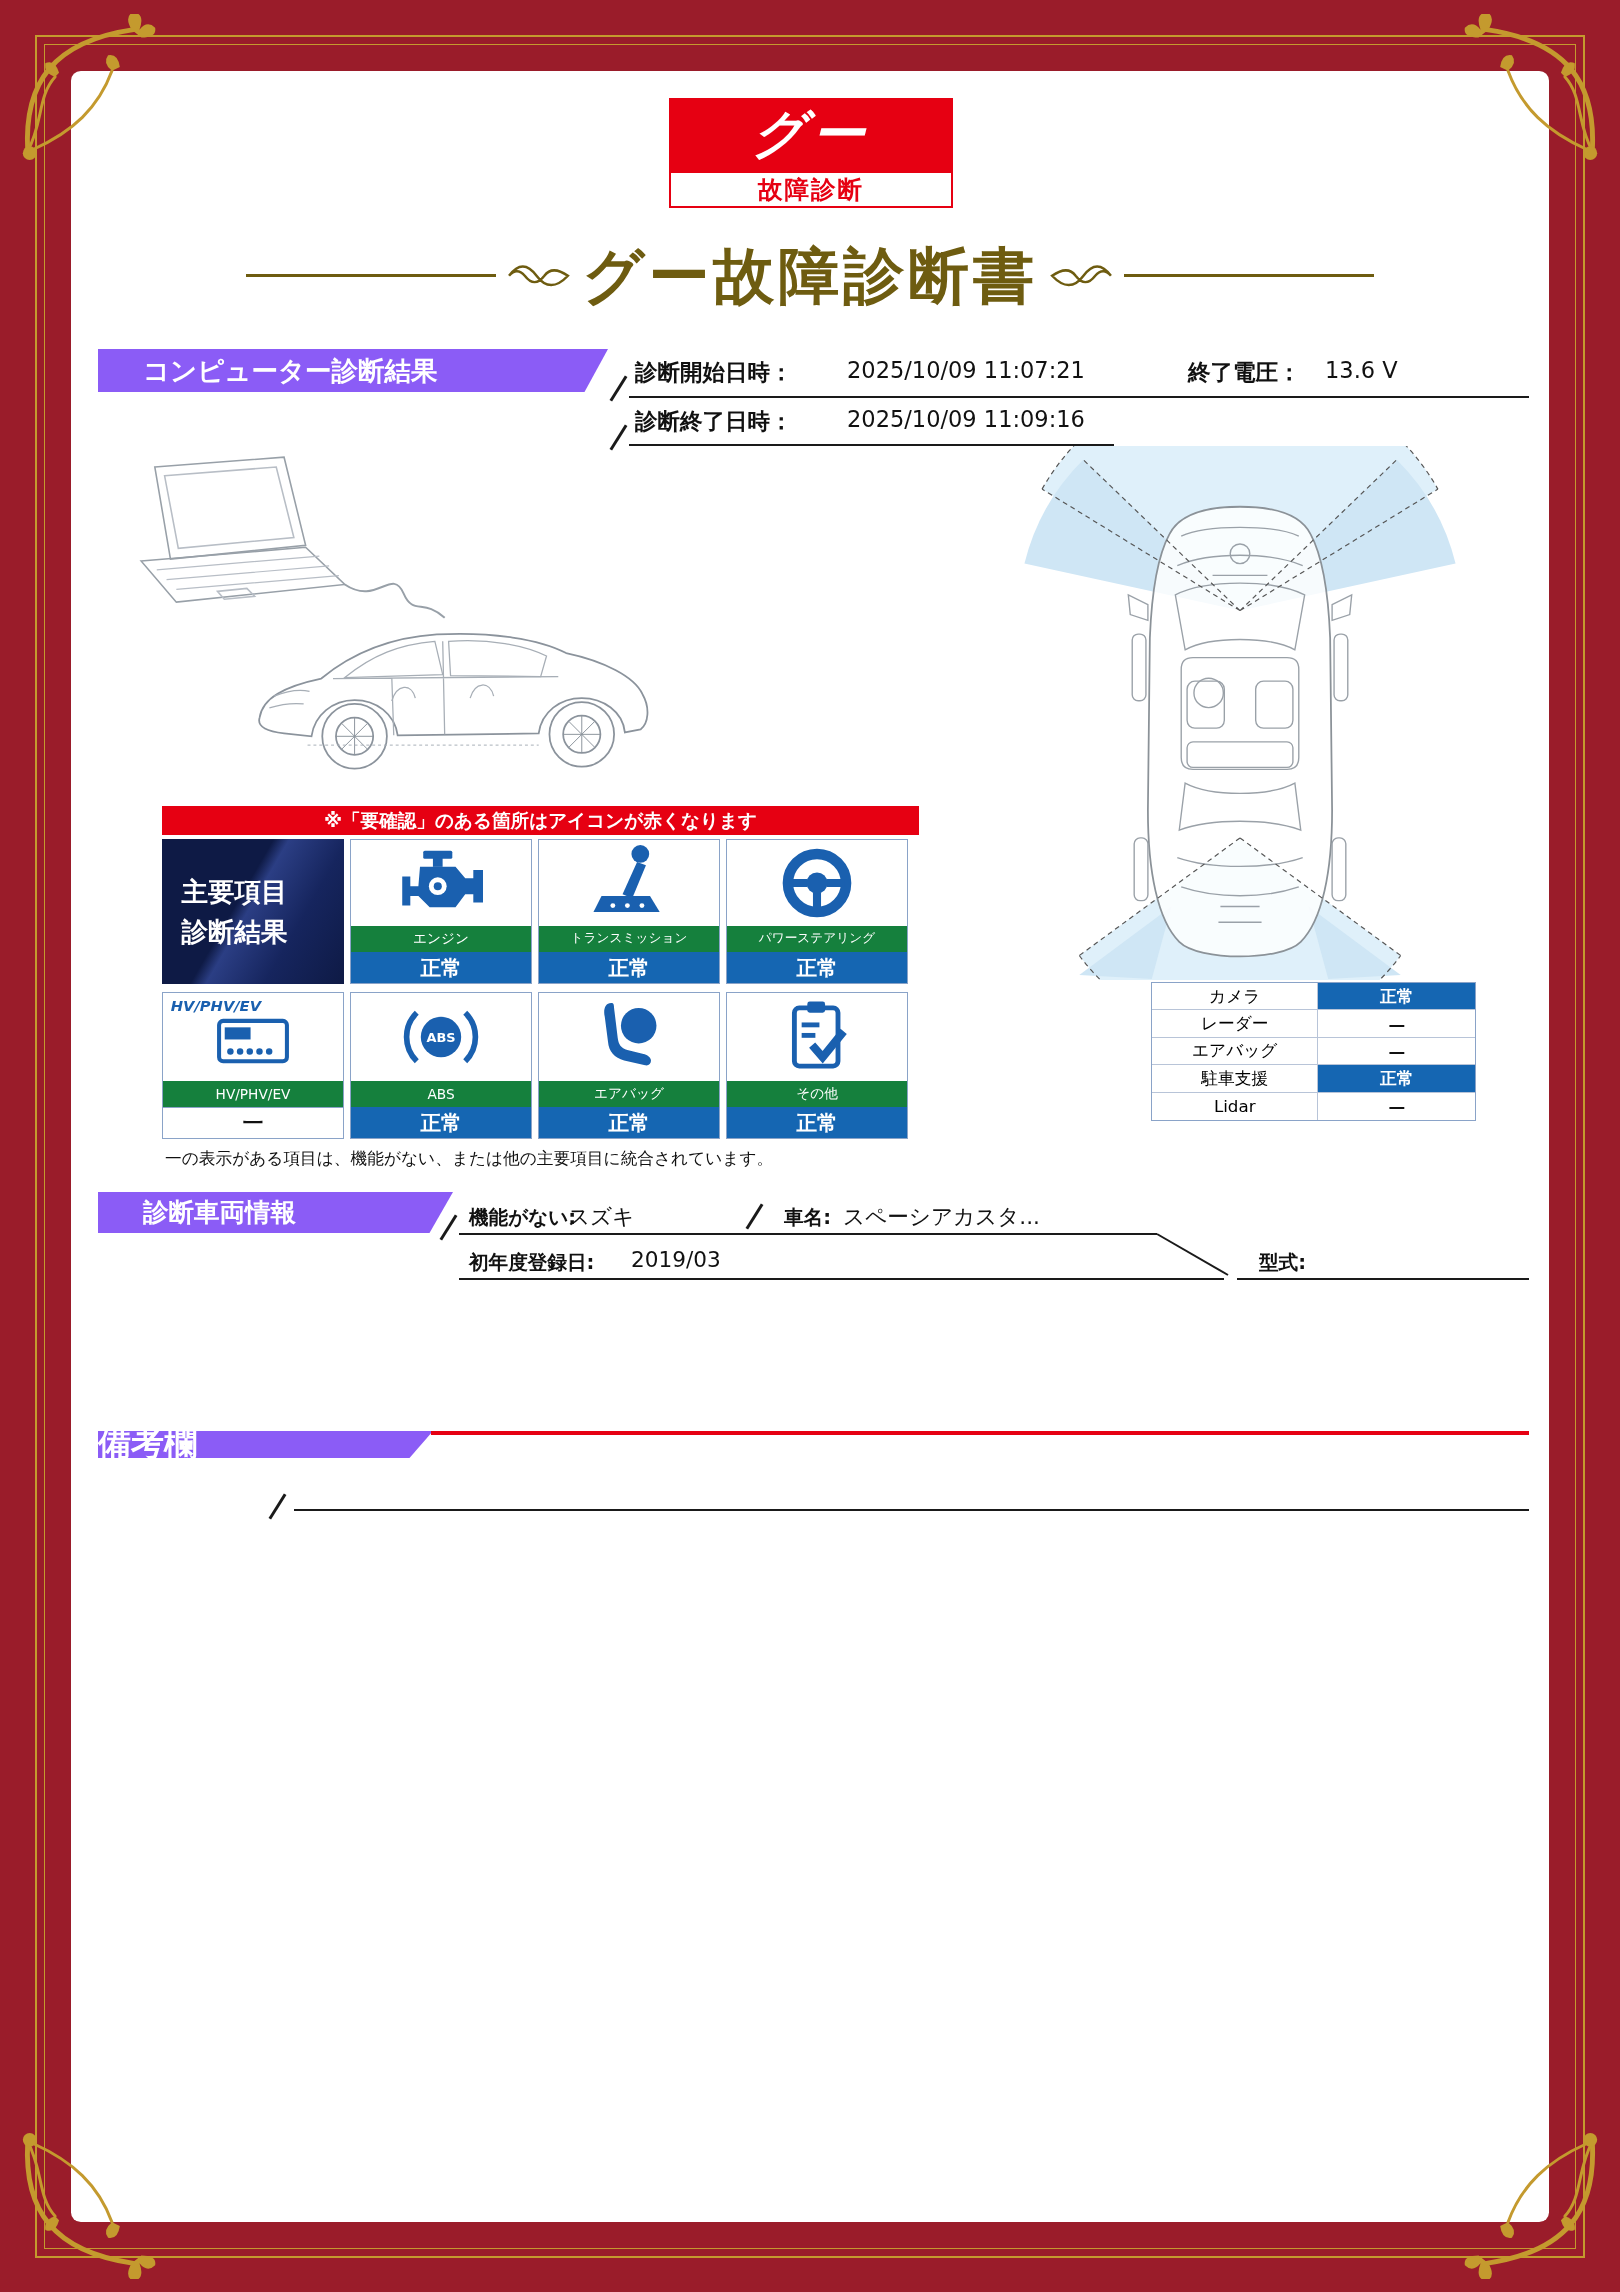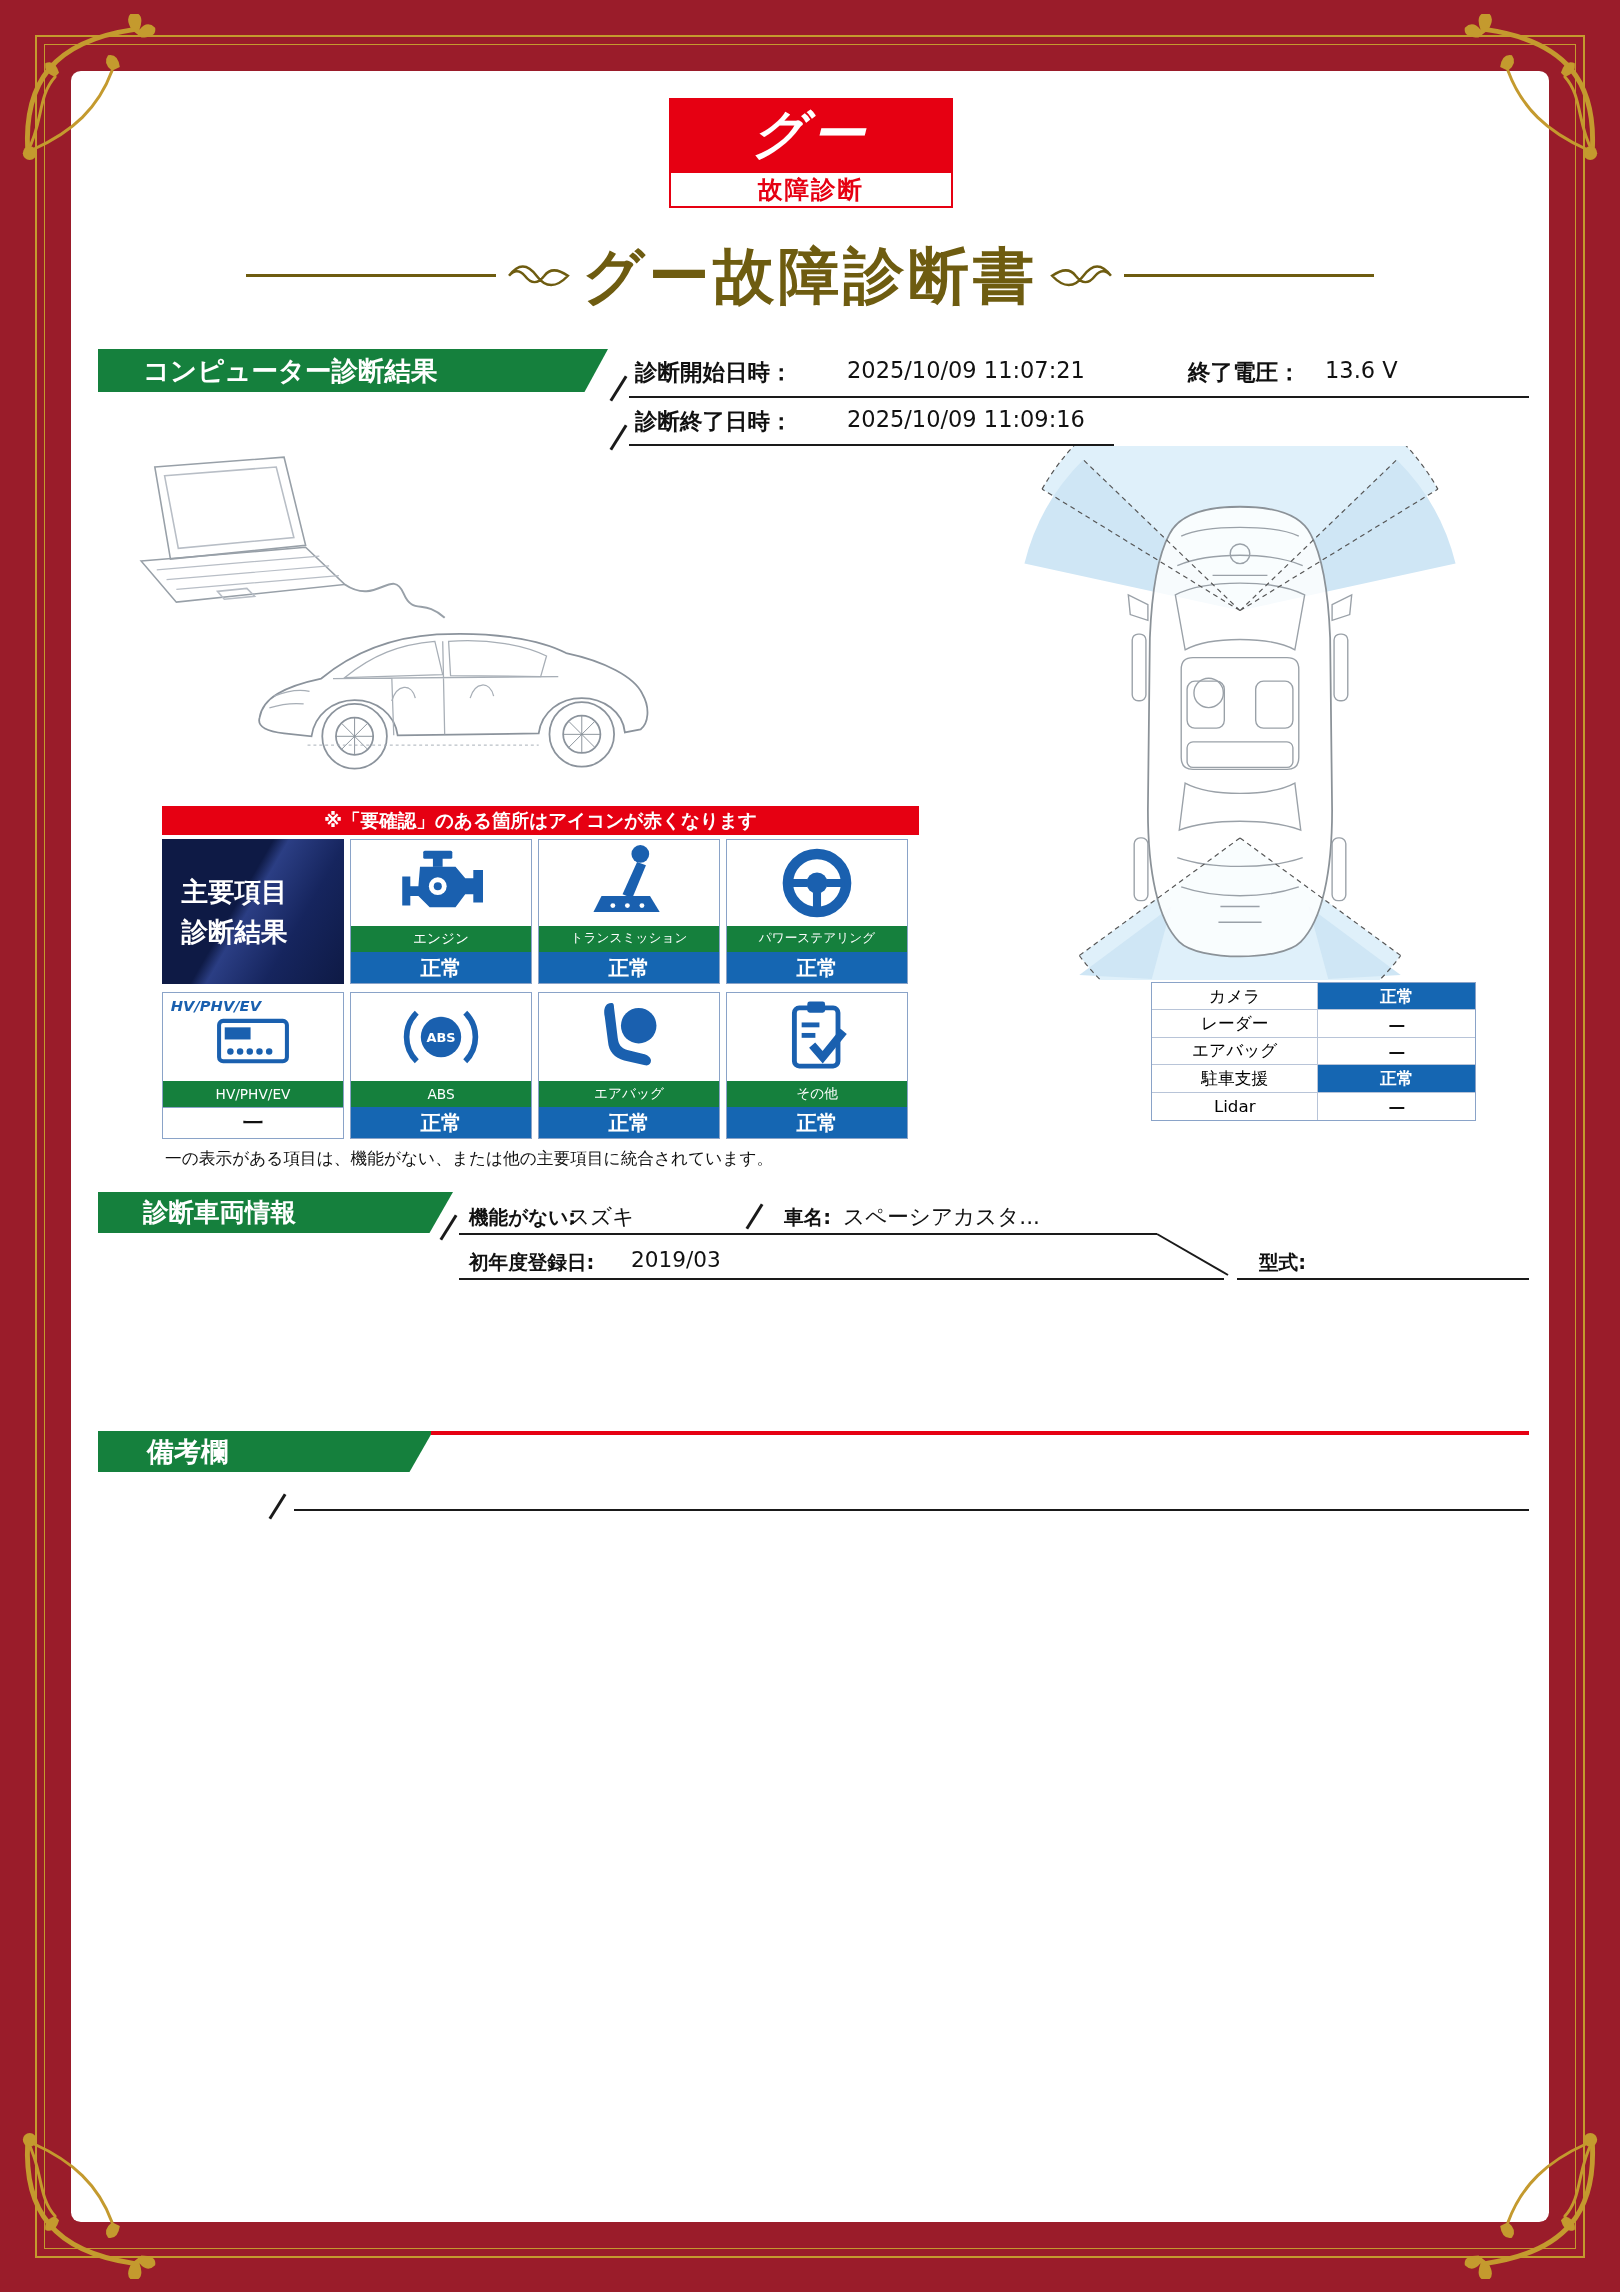--- a/index.html
+++ b/index.html
@@ -20,21 +20,21 @@
               font-size:53px; font-weight:bold; font-style:italic; letter-spacing:5.9px; }
   .logo-bottom { height:37px; background:#fff; border:2.9px solid #e60012; color:#e60012; display:flex; align-items:center;
                  justify-content:center; font-size:24.5px; font-weight:bold; letter-spacing:2px; }
 
   
   .title-row { position:absolute; left:0; top:245px; width:1620px; display:flex; align-items:center; justify-content:center; gap:11.8px; }
   .title-line { width:250px; height:3.9px; background:#6e5c10; }
   .title-text { font-size:61px; font-weight:bold; color:#6e5c10; letter-spacing:3.9px; line-height:1; }
 
   
-  .red-banner { position:absolute; background:#15803d; color:#fff; font-weight:bold; display:flex; align-items:center;
+  .red-banner { position:absolute; background:#8b5cf6; color:#fff; font-weight:bold; display:flex; align-items:center;
                 clip-path:polygon(0 0, 100% 0, calc(100% - 23.5px) 100%, 0 100%); }
 
   .lbl { position:absolute; font-weight:bold; font-size:22.5px; white-space:nowrap; }
   .val { position:absolute; font-size:22.5px; white-space:nowrap; }
   .uline { position:absolute; height:2px; background:#1a1a1a; }
   .slash { position:absolute; width:2.9px; height:29px; background:#1a1a1a; transform:rotate(32deg); }
 
   
   .notice { position:absolute; left:162px; top:806px; width:757px; height:29px; background:#e60012; color:#fff;
             font-size:18.6px; font-weight:bold; display:flex; align-items:center; justify-content:center; }
@@ -352,19 +352,19 @@
   <div class="uline" style="left:459px; top:1233px; width:698px;"></div>
   <div class="slash" style="left:447px; top:1213px;"></div>
   <div class="diagline" style="left:1157px; top:1233px; width:82px; transform:rotate(30deg);"></div>
 
   <div class="vlbl" style="left:469px; top:1249px;">初年度登録日:</div>
   <div class="vval" style="left:631px; top:1247px;">2019/03</div>
   <div class="uline" style="left:459px; top:1278px; width:765px;"></div>
   <div class="vlbl" style="left:1259px; top:1249px;">型式:</div>
   <div class="uline" style="left:1237px; top:1278px; width:292px;"></div>
 
-  <div class="red-banner" style="left:98px; top:1431px; width:335px; height:41px; font-size:27px; padding-left:49px;">備考欄</div>
+  <div class="red-banner" style="left:98px; top:1431px; width:335px; height:27px; font-size:33px; ">備考欄</div>
   <div class="redline" style="left:431px; top:1431px; width:1098px;"></div>
   <div class="uline" style="left:294px; top:1509px; width:1235px;"></div>
   <div class="slash" style="left:276px; top:1492px;"></div>
 
 </div>
 
 
 </body></html>

